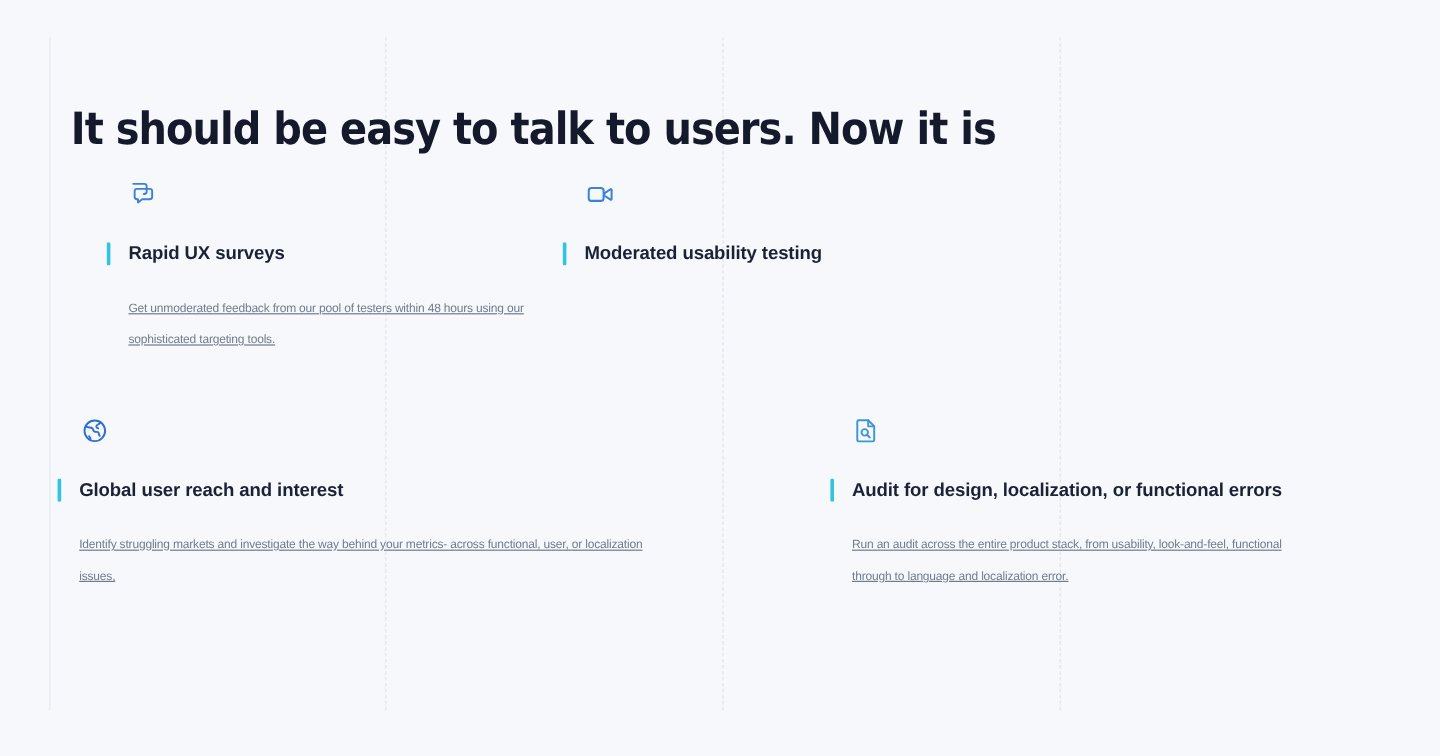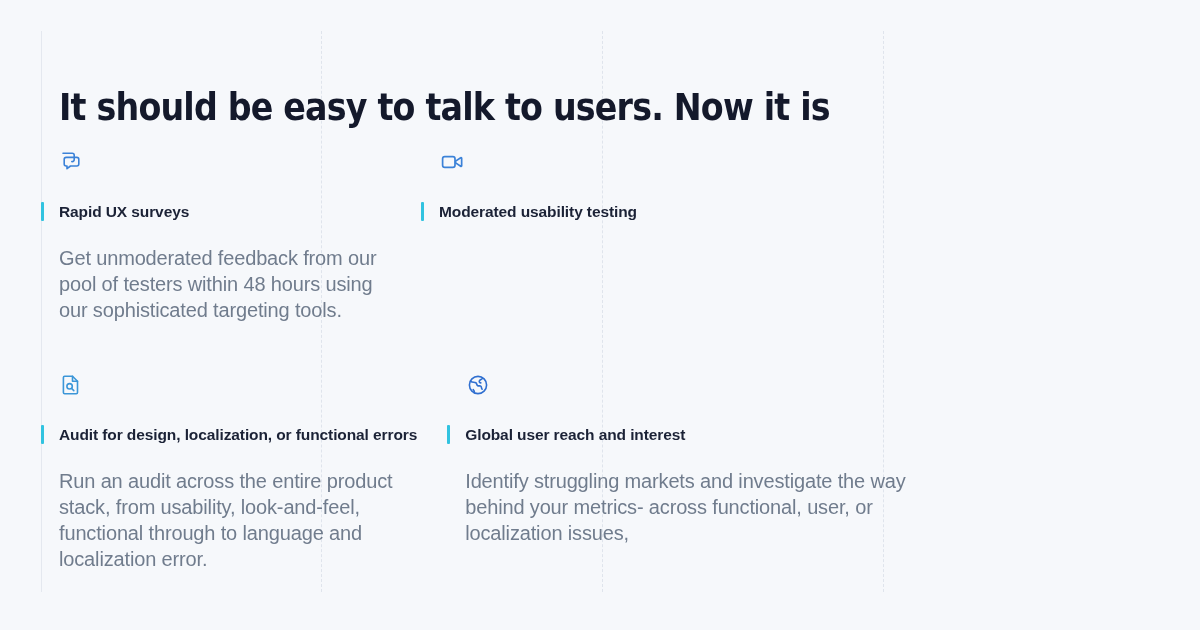--- a/index.html
+++ b/index.html
@@ -59,20 +59,21 @@
 
   .grid {
     position: absolute;
     left: 0;
     top: 148px;
     width: 1200px;
   }
   .row {
     display: flex;
     width: 1024px;
+    padding-left: 48px;
   }
   .row + .row {
     margin-top: 49px;
   }
   .cell {
     box-sizing: border-box;
   }
   .cell.col1 {
     width: 603px;
     padding-left: 41px;
@@ -114,25 +115,26 @@
     font-size: 15.5px;
     font-weight: bold;
     color: #1b2236;
     line-height: 21px;
     letter-spacing: -0.1px;
     white-space: nowrap;
   }
 
   .card-body {
     padding-left: 18px;
-    font-size: 20px;
+    font-size: 10px;
     line-height: 26px;
     color: #707c8d;
     letter-spacing: -0.15px;
     max-width: 515px;
+    text-decoration: underline;
   }
   .cell.col2 .card-body { max-width: 500px; }
 </style>
 </head>
 <body>
 
 <div class="rules">
   <div class="rule solid" style="left:41px;"></div>
   <div class="rule dashed" style="left:321px;"></div>
   <div class="rule dashed" style="left:602px;"></div>
@@ -175,52 +177,52 @@
             <span class="accent-bar"></span>
             <div class="card-title">Moderated usability testing</div>
           </div>
         </div>
       </div>
 
     </div>
 
     <div class="row">
 
+      <div class="cell col2">
+        <div class="card">
+          <span class="card-icon">
+            <svg width="26" height="26" viewBox="0 0 26 26" fill="none" stroke="#2f6fd0" stroke-width="1.6" stroke-linecap="round" stroke-linejoin="round">
+              <circle cx="13" cy="13" r="8.6"></circle>
+              <path d="M5.6 9.3c2.1 1.4 3.6 0.6 5.2 1.5 1.3 0.8 0.6 2.3 1.9 2.9 1.2 0.6 2.3-0.3 3.2 0.6 0.8 0.8 0.3 2.2 1.2 2.9"></path>
+              <path d="M17.4 6.4c-0.9 1.1-2.4 1.3-3 2.5-0.5 1 0.4 1.9 1.4 2"></path>
+              <path d="M9.4 20.8c0.3-1.4-0.4-2.4-1.2-3.3"></path>
+            </svg>
+          </span>
+          <div class="card-title-wrap">
+            <span class="accent-bar"></span>
+            <div class="card-title">Global user reach and interest</div>
+          </div>
+          <div class="card-body">Identify struggling markets and investigate the way behind your metrics- across functional, user, or localization issues,</div>
+        </div>
+      </div>
+
       <div class="cell col1">
         <div class="card">
           <span class="card-icon">
             <svg width="26" height="26" viewBox="0 0 26 26" fill="none" stroke="#3b96d8" stroke-width="1.6" stroke-linecap="round" stroke-linejoin="round">
               <path d="M5.6 4.2h7.9l5 5v11.4a1.2 1.2 0 0 1-1.2 1.2H5.6a1.2 1.2 0 0 1-1.2-1.2V5.4a1.2 1.2 0 0 1 1.2-1.2z"></path>
               <path d="M13.5 4.2v5.1h5"></path>
               <circle cx="10.6" cy="14.3" r="2.7"></circle>
               <path d="M12.7 16.5l2.1 2.1"></path>
             </svg>
           </span>
           <div class="card-title-wrap">
             <span class="accent-bar"></span>
             <div class="card-title">Audit for design, localization, or functional errors</div>
           </div>
           <div class="card-body">Run an audit across the entire product stack, from usability, look-and-feel, functional through to language and localization error.</div>
         </div>
       </div>
 
-      <div class="cell col2">
-        <div class="card">
-          <span class="card-icon">
-            <svg width="26" height="26" viewBox="0 0 26 26" fill="none" stroke="#2f6fd0" stroke-width="1.6" stroke-linecap="round" stroke-linejoin="round">
-              <circle cx="13" cy="13" r="8.6"></circle>
-              <path d="M5.6 9.3c2.1 1.4 3.6 0.6 5.2 1.5 1.3 0.8 0.6 2.3 1.9 2.9 1.2 0.6 2.3-0.3 3.2 0.6 0.8 0.8 0.3 2.2 1.2 2.9"></path>
-              <path d="M17.4 6.4c-0.9 1.1-2.4 1.3-3 2.5-0.5 1 0.4 1.9 1.4 2"></path>
-              <path d="M9.4 20.8c0.3-1.4-0.4-2.4-1.2-3.3"></path>
-            </svg>
-          </span>
-          <div class="card-title-wrap">
-            <span class="accent-bar"></span>
-            <div class="card-title">Global user reach and interest</div>
-          </div>
-          <div class="card-body">Identify struggling markets and investigate the way behind your metrics- across functional, user, or localization issues,</div>
-        </div>
-      </div>
-
     </div>
 
   </div>
 </div>
 
 </body></html>

